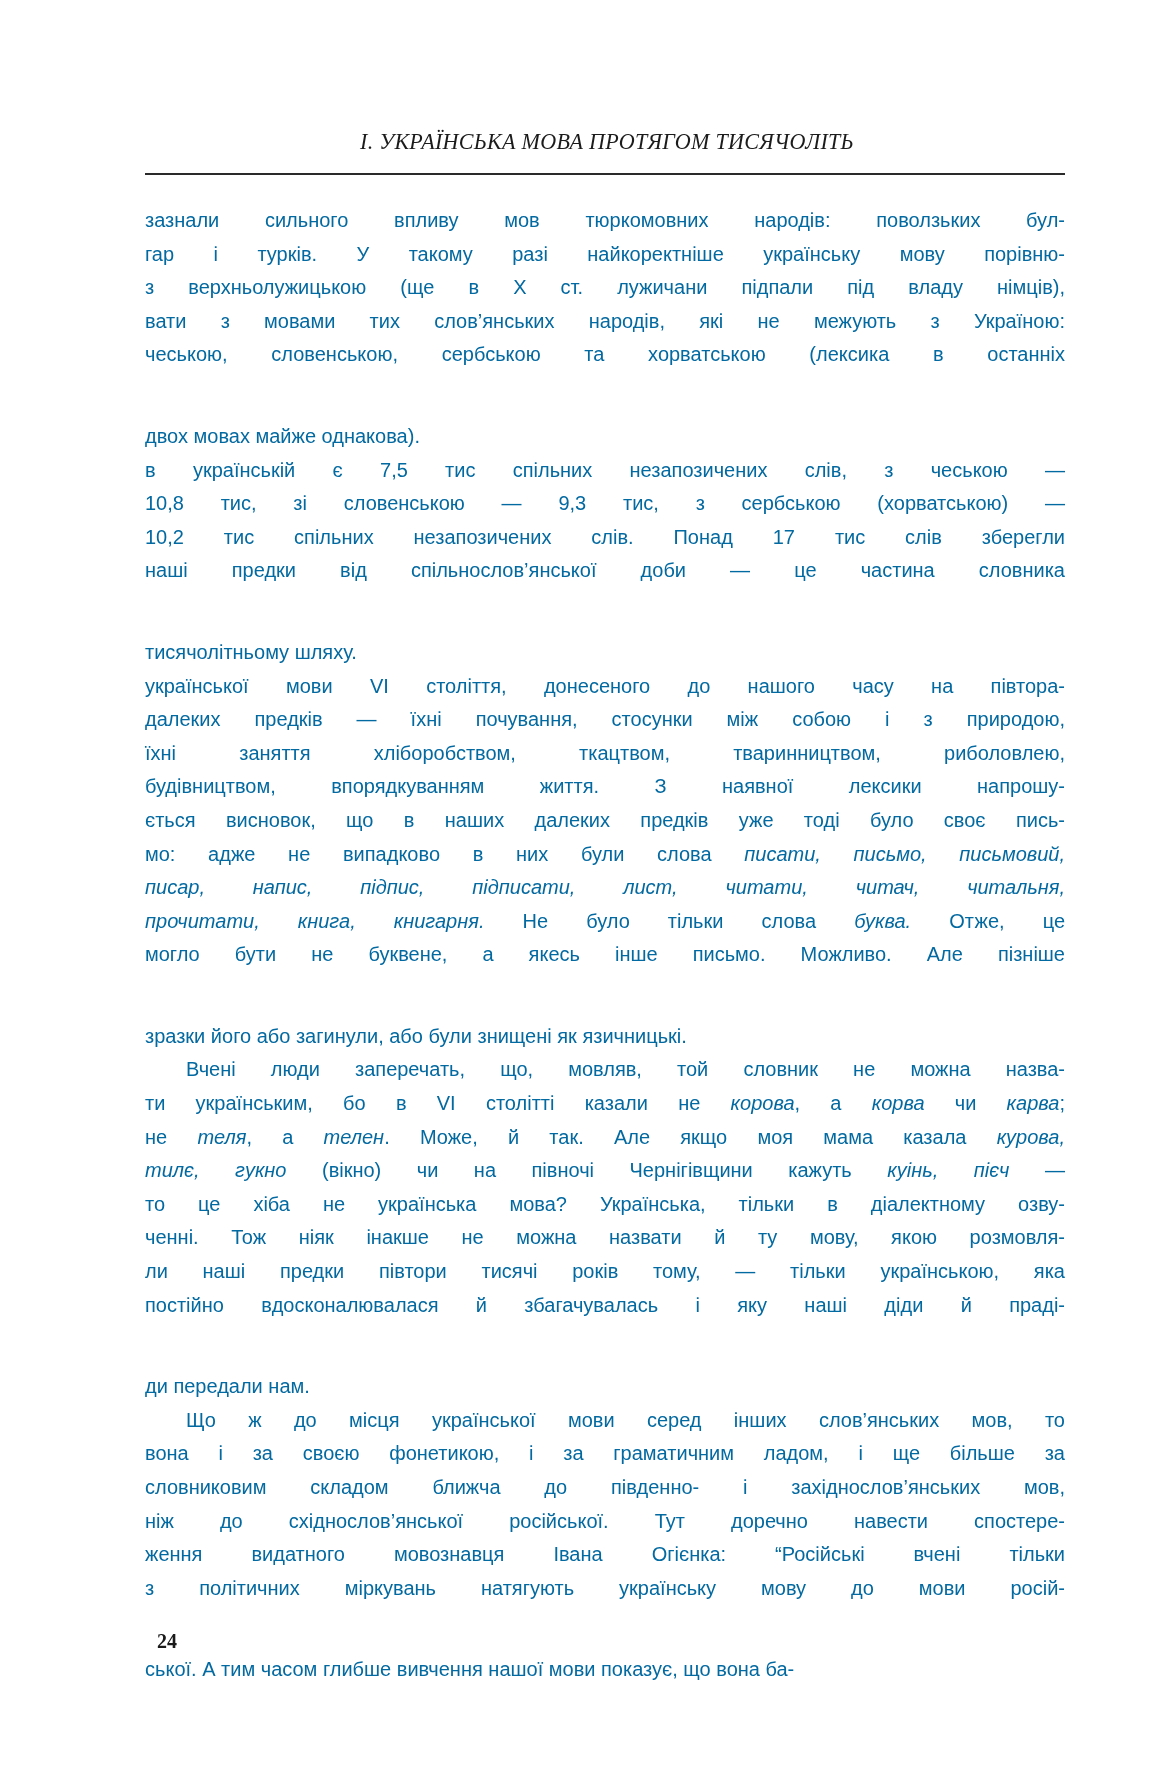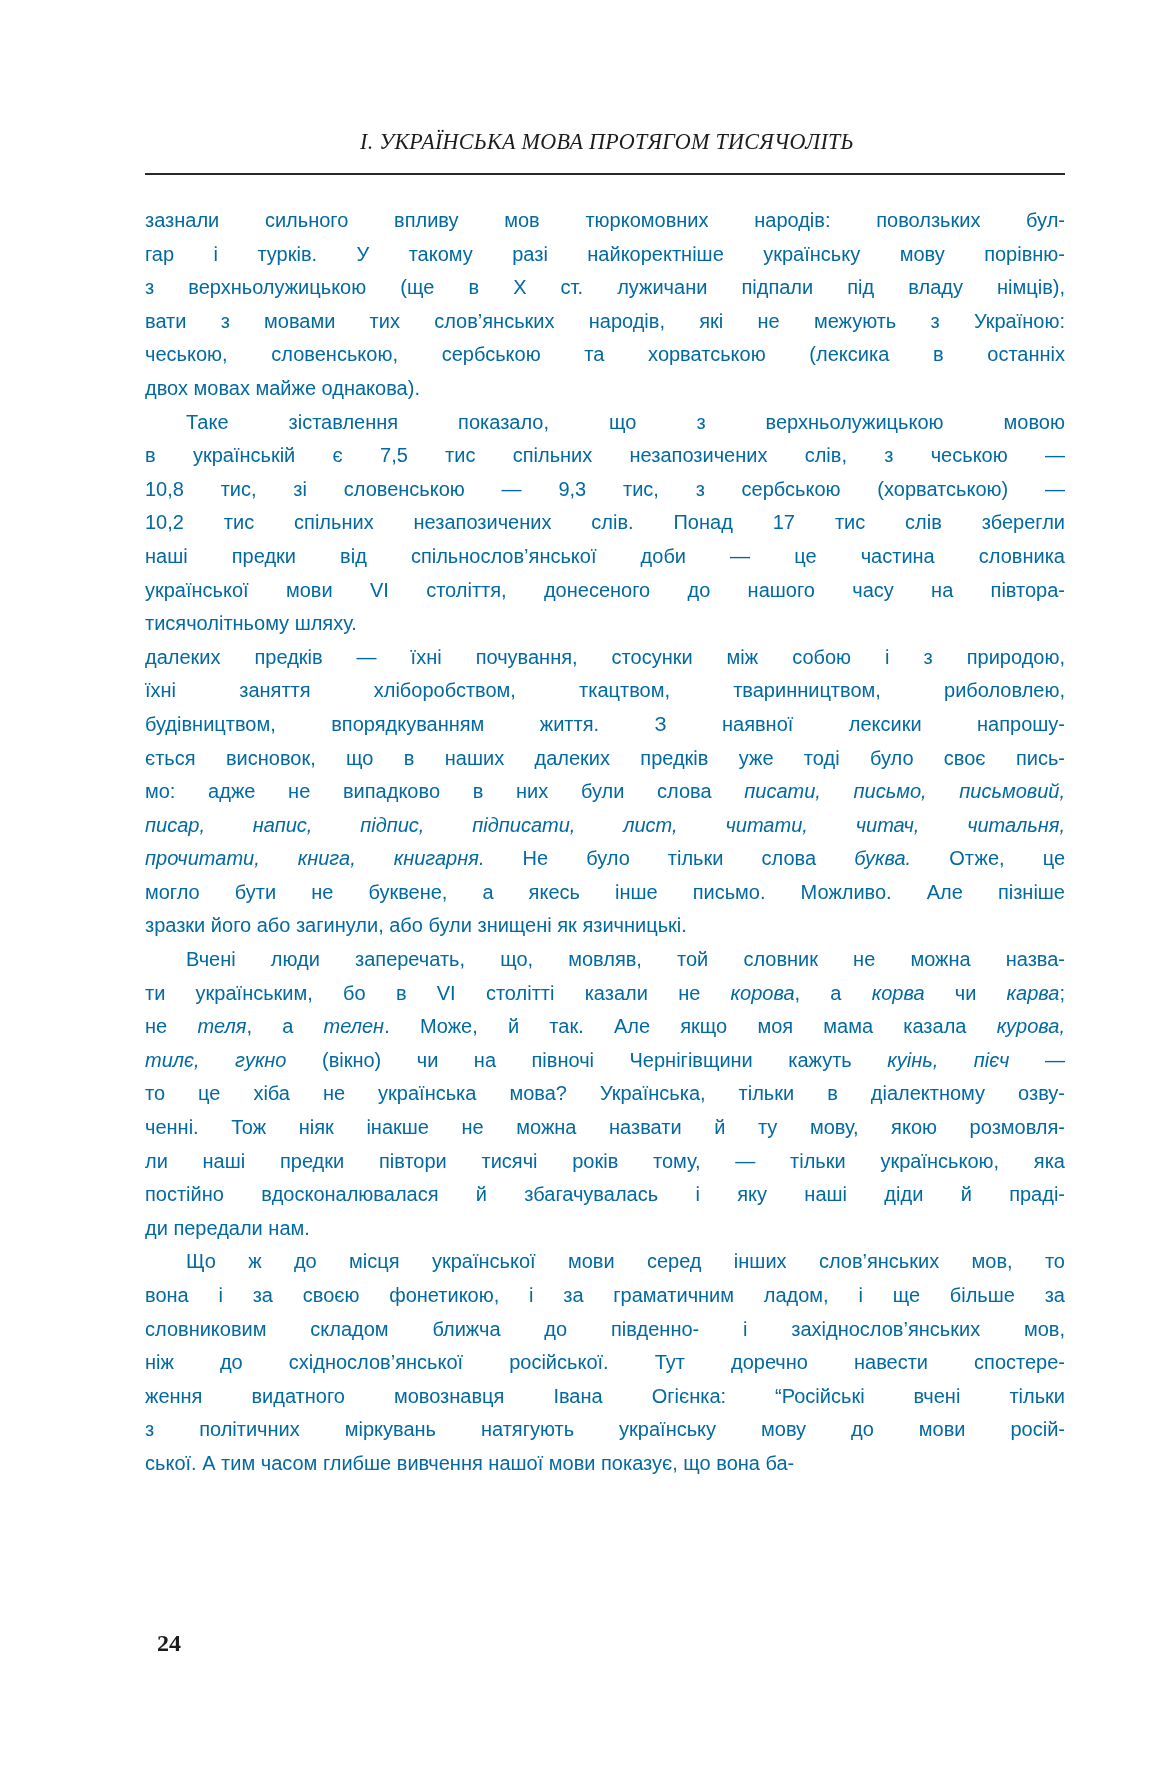--- a/index.html
+++ b/index.html
@@ -19,53 +19,52 @@
     background: #2a2a2a;
   }
   .body-text {
     position: absolute; left: 145px; top: 188px; width: 920px;
     font-family: Liberation Sans, sans-serif;
     font-size: 20px; line-height: 33.6px;
     color: #0369a1;
     text-align: justify;
   }
   .line { display: block; white-space: nowrap; text-align: justify; text-align-last: justify; height: 33.6px; }
-  .line.last { text-align-last: left; }
+  .line.last { text-align-last: left; margin-top: 48px; }
   .line.indent { padding-left: 41px; }
   .it { font-style: italic; }
   .page-number {
     position: absolute; left: 157px; top: 1614px;
     font-family: "Liberation Serif", serif; font-weight: bold;
-    font-size: 24px; color: #1a1a1a;
+    font-size: 20px; color: #1a1a1a;
   }
 </style>
 </head>
 <body>
 
 <div class="page">
   <div class="running-head">І. УКРАЇНСЬКА МОВА ПРОТЯГОМ ТИСЯЧОЛІТЬ</div>
   <div class="head-rule"></div>
 
   <div class="body-text" id="body-text">
       <div>
         <span class="line">зазнали сильного впливу мов тюркомовних народів: поволзьких бул-</span>
         <span class="line">гар і турків. У такому разі найкоректніше українську мову порівню-</span>
         <span class="line">з верхньолужицькою (ще в X ст. лужичани підпали під владу німців),</span>
         <span class="line">вати з мовами тих слов’янських народів, які не межують з Україною:</span>
         <span class="line">чеською, словенською, сербською та хорватською (лексика в останніх</span>
         <span class="line last">двох мовах майже однакова).</span>
       </div>
       <div>
-        <span class="line indent">Таке зіставлення показало, що з верхньолужицькою мовою</span>
         <span class="line">в українській є 7,5 тис спільних незапозичених слів, з чеською —</span>
         <span class="line">10,8 тис, зі словенською — 9,3 тис, з сербською (хорватською) —</span>
         <span class="line">10,2 тис спільних незапозичених слів. Понад 17 тис слів зберегли</span>
         <span class="line">наші предки від спільнослов’янської доби — це частина словника</span>
+        <span class="line last">тисячолітньому шляху.</span>
         <span class="line">української мови VI століття, донесеного до нашого часу на півтора-</span>
-        <span class="line last">тисячолітньому шляху.</span>
       </div>
       <div>
         <span class="line">далеких предків — їхні почування, стосунки між собою і з природою,</span>
         <span class="line">їхні заняття хліборобством, ткацтвом, тваринництвом, риболовлею,</span>
         <span class="line">будівництвом, впорядкуванням життя. З наявної лексики напрошу-</span>
         <span class="line">ється висновок, що в наших далеких предків уже тоді було своє пись-</span>
         <span class="line">мо: адже не випадково в них були слова <span class="it">писати, письмо, письмовий,</span></span>
         <span class="line"><span class="it">писар, напис, підпис, підписати, лист, читати, читач, читальня,</span></span>
         <span class="line"><span class="it">прочитати, книга, книгарня.</span> Не було тільки слова <span class="it">буква.</span> Отже, це</span>
         <span class="line">могло бути не буквене, а якесь інше письмо. Можливо. Але пізніше</span>

